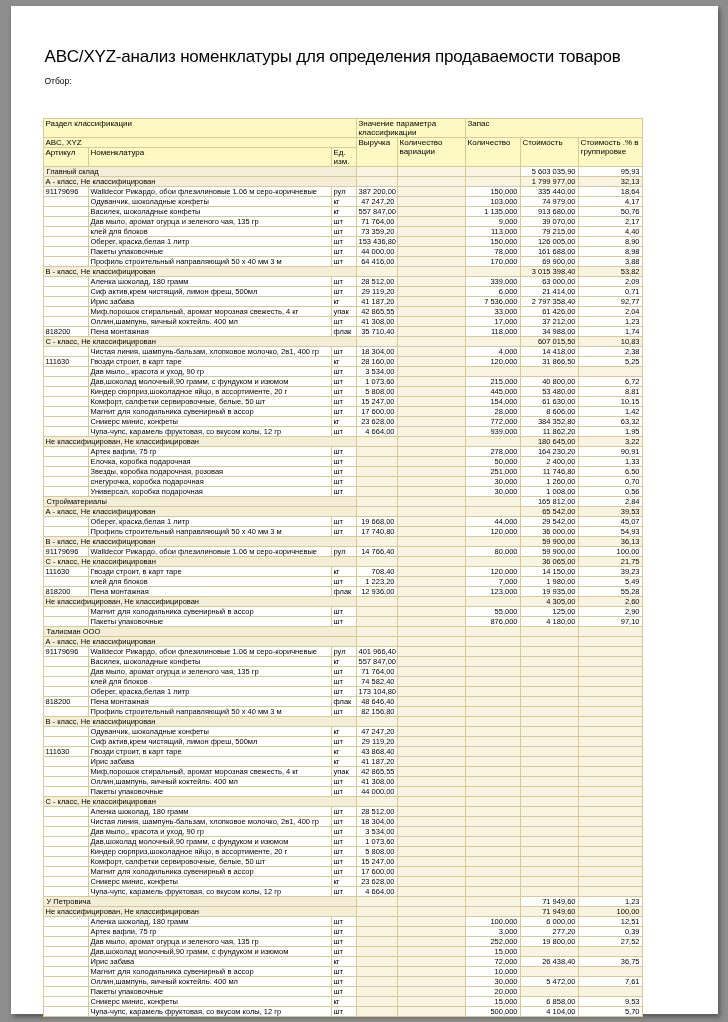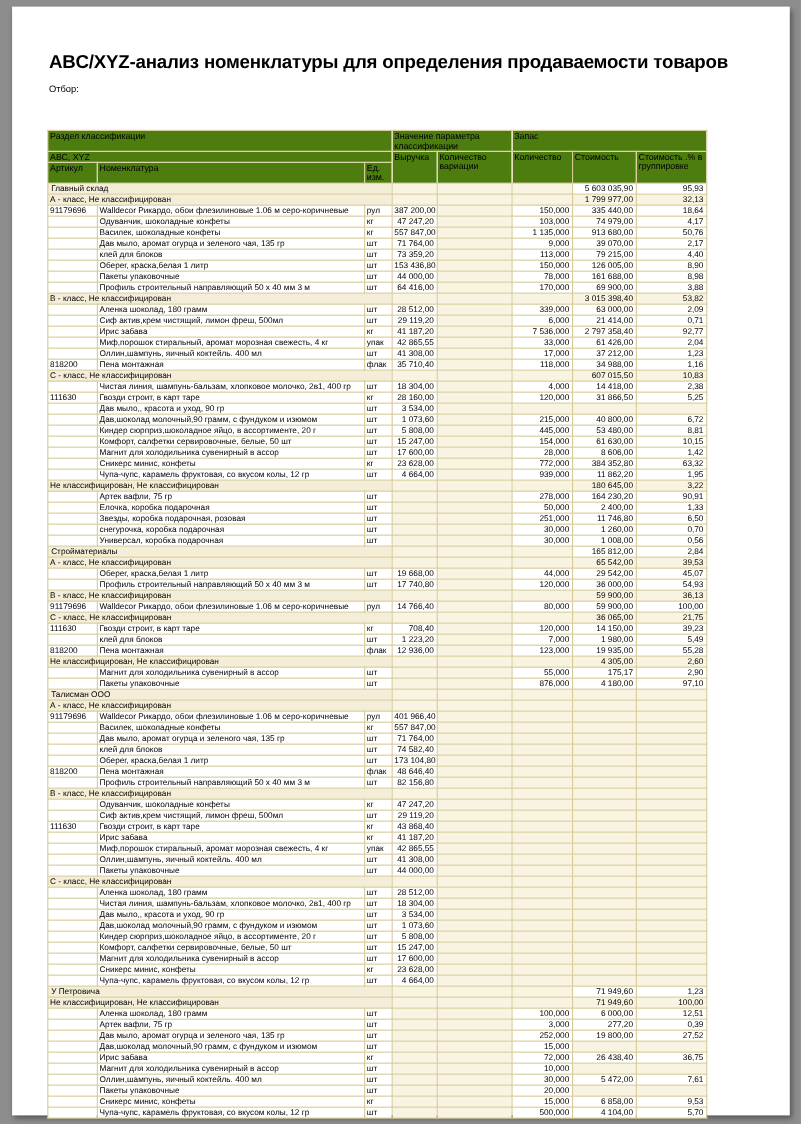--- a/index.html
+++ b/index.html
@@ -1,25 +1,25 @@
 <!DOCTYPE html>
 <html><head>
 <meta charset="utf-8">
 <style>
   html,body{margin:0;padding:0;background:#8d8d8d;font-family:"Liberation Sans",sans-serif;color:#000;}
   .page{position:relative;margin:6px auto 8px auto;width:707px;height:1008px;background:#ffffff;
         box-shadow:2px 3px 5px rgba(0,0,0,.4);}
-  .title{position:absolute;left:34px;top:41px;font-size:17px;font-weight:bold;letter-spacing:-0.2px;white-space:nowrap;}
+  .title{position:absolute;left:34px;top:41px;font-size:17px;font-weight:normal;letter-spacing:-0.2px;white-space:nowrap;}
   .filter{position:absolute;left:34px;top:71px;display:flex;font-size:8.5px;line-height:9.8px;}
   .filter-label{width:40px;flex:0 0 40px;}
   .filter-lines{white-space:nowrap;}
   table.report{position:absolute;left:32px;top:112px;width:599px;border-collapse:collapse;table-layout:fixed;
         font-size:7.5px;}
   table.report td{border:1px solid #d6ca97;padding:0 2px;vertical-align:top;line-height:9px;overflow:hidden;}
-  td.hd{background:#4d7c0f;font-size:8px;line-height:9.5px;vertical-align:top;}
+  td.hd{background:#fef9c3;font-size:8px;line-height:9.5px;vertical-align:top;}
   td.num{text-align:right;white-space:nowrap;background:#ffffff;}
   td.white{background:#ffffff;}
   td.cream{background:#f9f4e2;}
   td.gname{background:#f4eed8;white-space:nowrap;margin-left:10px;}
   td.gname.l0{padding-left:3px;}
   td.gname.l1{}
   td.a{background:#ffffff;white-space:nowrap;}
   td.n{background:#ffffff;padding-left:14px;}
   td.u{background:#ffffff;white-space:nowrap;}
 </style>
@@ -220,21 +220,21 @@
           <td class="num white">1,23</td>
         </tr>
         <tr>
           <td class="a">818200</td>
           <td class="n">Пена монтажная</td>
           <td class="u">флак</td>
           <td class="num white">35 710,40</td>
           <td class="num cream"></td>
           <td class="num white">118,000</td>
           <td class="num white">34 988,00</td>
-          <td class="num white">1,16</td>
+          <td class="num white">1,74</td>
         </tr>
         <tr>
           <td class="gname l1" colspan="3">С - класс, Не классифицирован</td>
           <td class="num cream"></td>
           <td class="num cream"></td>
           <td class="num cream"></td>
           <td class="num cream">607 015,50</td>
           <td class="num cream">10,83</td>
         </tr>
         <tr>
@@ -485,21 +485,21 @@
           <td class="num cream">4 305,00</td>
           <td class="num cream">2,60</td>
         </tr>
         <tr>
           <td class="a"></td>
           <td class="n">Магнит для холодильника сувенирный в ассор</td>
           <td class="u">шт</td>
           <td class="num cream"></td>
           <td class="num cream"></td>
           <td class="num white">55,000</td>
-          <td class="num white">175,17</td>
+          <td class="num white">125,00</td>
           <td class="num white">2,90</td>
         </tr>
         <tr>
           <td class="a"></td>
           <td class="n">Пакеты упаковочные</td>
           <td class="u">шт</td>
           <td class="num cream"></td>
           <td class="num cream"></td>
           <td class="num white">876,000</td>
           <td class="num white">4 180,00</td>

